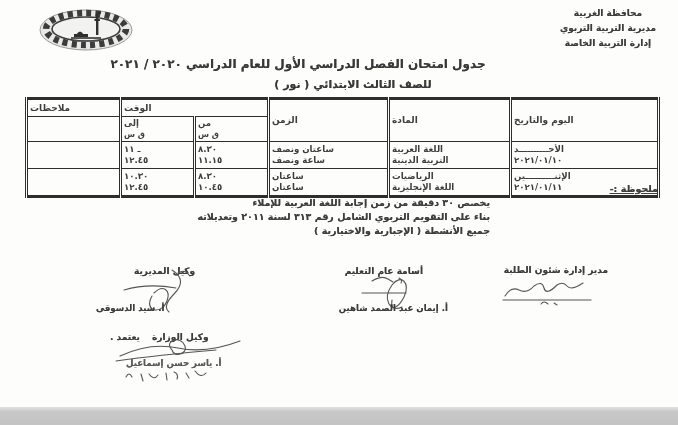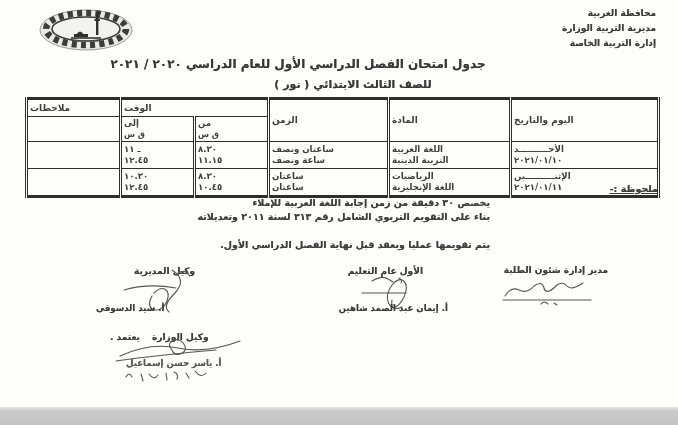--- a/index.html
+++ b/index.html
@@ -6,21 +6,21 @@
   .stage{
     position:relative;width:678px;height:425px;overflow:hidden;
     background:#fdfdfc;
     font-family:"DejaVu Sans",sans-serif;
     color:#3d3d3d;direction:rtl;
   }
   .abs{position:absolute;}
   .fuzz{text-shadow:0 0 .6px rgba(70,70,70,.75);}
 
   
-  .agency{top:6px;right:22px;text-align:right;font-size:9px;line-height:15px;font-weight:700;}
+  .agency{top:6px;right:22px;text-align:center;font-size:9px;line-height:15px;font-weight:700;}
   .logo{left:38px;top:7px;}
 
   
   .title1{top:57px;left:0;width:596px;text-align:center;font-size:12px;font-weight:700;color:#383838;}
   .title2{top:78px;left:0;width:678px;text-align:center;font-size:11px;font-weight:700;color:#383838;padding-left:14px;}
 
   
   .tblwrap{top:97px;right:18px;}
   table.exam{border-collapse:collapse;table-layout:fixed;direction:rtl;background:#fdfdfc;border:3.5px solid #2e2e2e;}
   table.exam th,table.exam td{
@@ -48,21 +48,21 @@
   .scanband{left:0;top:407px;width:678px;height:18px;
     background:linear-gradient(#e3e3e3 0%,#c9c9c9 25%,#c3c3c3 100%);}
 </style>
 </head>
 <body>
 
 <div class="stage">
 
   <div class="abs agency fuzz">
     <div>محافظة الغربية</div>
-    <div>مديرية التربية الوزارة</div>
+    <div>مديرية التربية التربوي</div>
     <div>إدارة التربية الخاصة</div>
   </div>
 
   <div class="abs logo">
     <svg width="96" height="46" viewBox="0 0 96 46">
       <ellipse cx="48" cy="23" rx="46" ry="20" fill="#e9e9e7" stroke="#9a9a98" stroke-width="1"></ellipse>
       <ellipse cx="48" cy="22" rx="40" ry="16" fill="none" stroke="#3c3c3c" stroke-width="6.5" stroke-dasharray="5 4.2"></ellipse>
       <ellipse cx="48" cy="22" rx="34" ry="12" fill="#f2f2f0" stroke="#3c3c3c" stroke-width="1.6"></ellipse>
       <rect x="58" y="6" width="2.4" height="22" fill="#2f2f2f"></rect>
       <path d="M59 6 l4 -2 v3 l-4 -1 z" fill="#2f2f2f"></path>
@@ -152,30 +152,30 @@
         </td>
         <td></td>
       </tr>
     </tbody>
       </table>
   </div>
 
   <div class="abs note-head fuzz">ملحوظة :-</div>
   <div class="abs note-line fuzz" style="top:197px;">يخصص ٣٠ دقيقة من زمن إجابة اللغة العربية للإملاء</div>
   <div class="abs note-line fuzz" style="top:211px;">بناء على التقويم التربوي الشامل رقم ٣١٣ لسنة ٢٠١١ وتعديلاته</div>
-  <div class="abs note-line fuzz" style="top:239px;">يتم تقويمها عمليا ويعقد قبل نهاية الفصل الدراسي الأول.</div>
+  <div class="abs note-line fuzz" style="top:225px;">جميع الأنشطة  ( الإجبارية والاختيارية )</div>
 
   <div class="abs sig-title fuzz" style="top:265px;right:70px;">مدير إدارة شئون الطلبة</div>
   <svg class="pen abs" style="left:495px;top:280px;" width="110" height="26" viewBox="0 0 110 26">
     <path d="M10 16 q6 -10 14 -6 t15 -4 q8 -6 10 2 t13 -3 q6 -4 10 1 t16 -3"></path>
     <path d="M8 20 h88"></path>
     <path d="M46 24 q3 -4 7 0 m6 -1 l3 2"></path>
   </svg>
 
-  <div class="abs sig-title fuzz" style="top:266px;right:255px;">الأول عام التعليم</div>
+  <div class="abs sig-title fuzz" style="top:266px;right:255px;">أسامة عام التعليم</div>
   <svg class="pen abs" style="left:350px;top:273px;" width="90" height="42" viewBox="0 0 90 42">
     <path d="M22 8 q10 -6 16 -2 l5 3 m6 -4 q4 2 2 5"></path>
     <path d="M52 34 c-12 6 -20 -8 -10 -22 c9 -12 19 -2 12 12 c-5 10 -14 16 -12 3"></path>
     <path d="M12 20 h44"></path>
   </svg>
   <div class="abs sig-name fuzz" style="top:303px;right:230px;">أ. إيمان عبد الصمد شاهين</div>
 
   <div class="abs sig-title fuzz" style="top:266px;left:134px;">وكيل المديرية</div>
   <svg class="pen abs" style="left:108px;top:268px;" width="120" height="46" viewBox="0 0 120 46">
     <path d="M64 2 q16 10 2 24 q-12 12 -5 18"></path>

